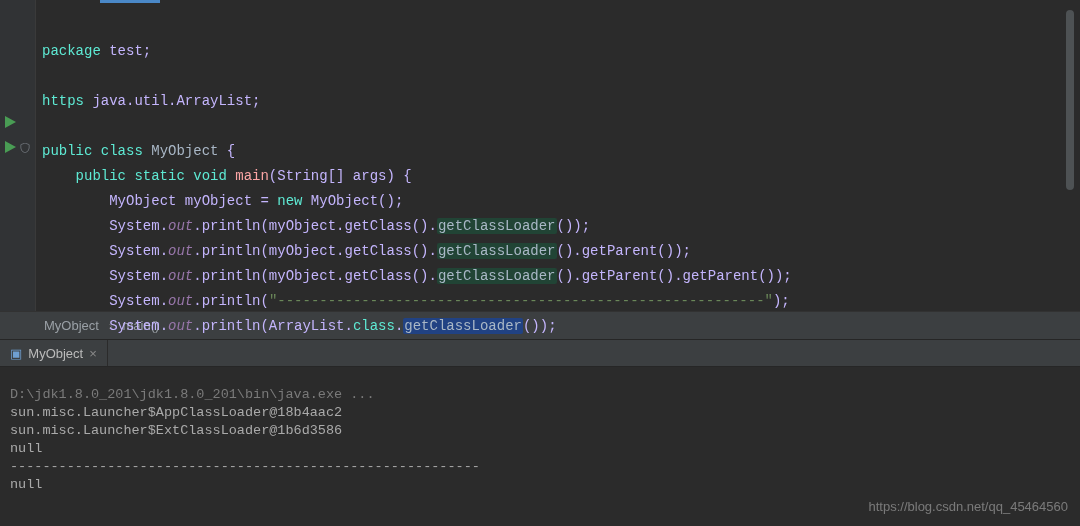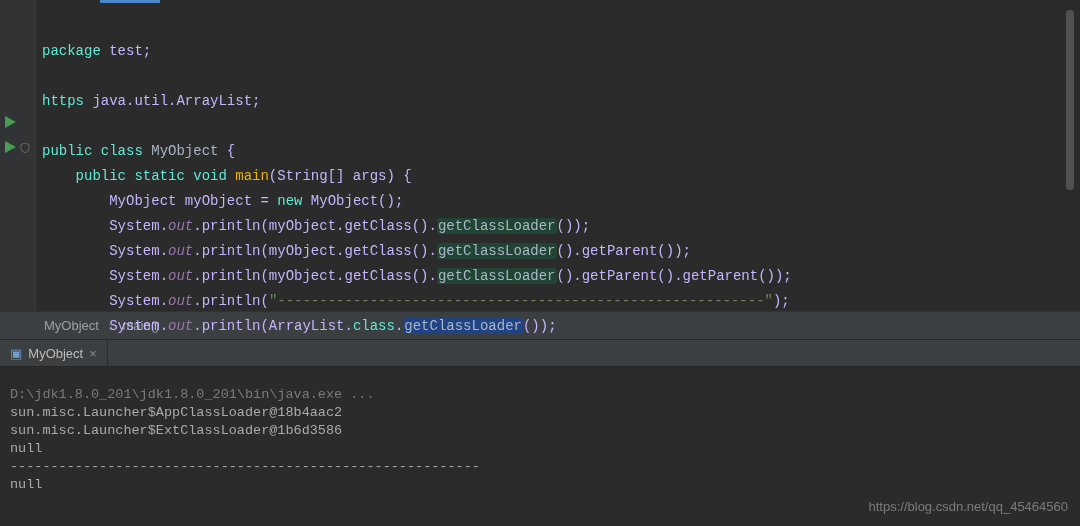--- a/index.html
+++ b/index.html
@@ -34,21 +34,21 @@
     background:#4a88c7;
   }
   .code {
     padding-left: 6px; padding-top: 14px;
     line-height: 25px;
     white-space: pre;
     position: relative;
     width: 100%;
   }
   .kw { color: #5eead4; }
-  .fn { color: #eab308; }
+  .fn { color: #fca5a5; }
   .cls { color: #a9b7c6; }
   .field-italic { color: #9876aa; font-style: italic; }
   .str { color: #6a8759; }
   .punct, .plain { color: #c4b5fd; }
   .hl-green { background: #214435; border-radius:2px; padding:0 1px;}
   .hl-blue { background: #214283; border-radius:2px; padding:0 1px;}
   .scroll-vert {
     position: absolute; right: 4px; top: 0; width: 10px; height: 100%;
     background: transparent;
   }

